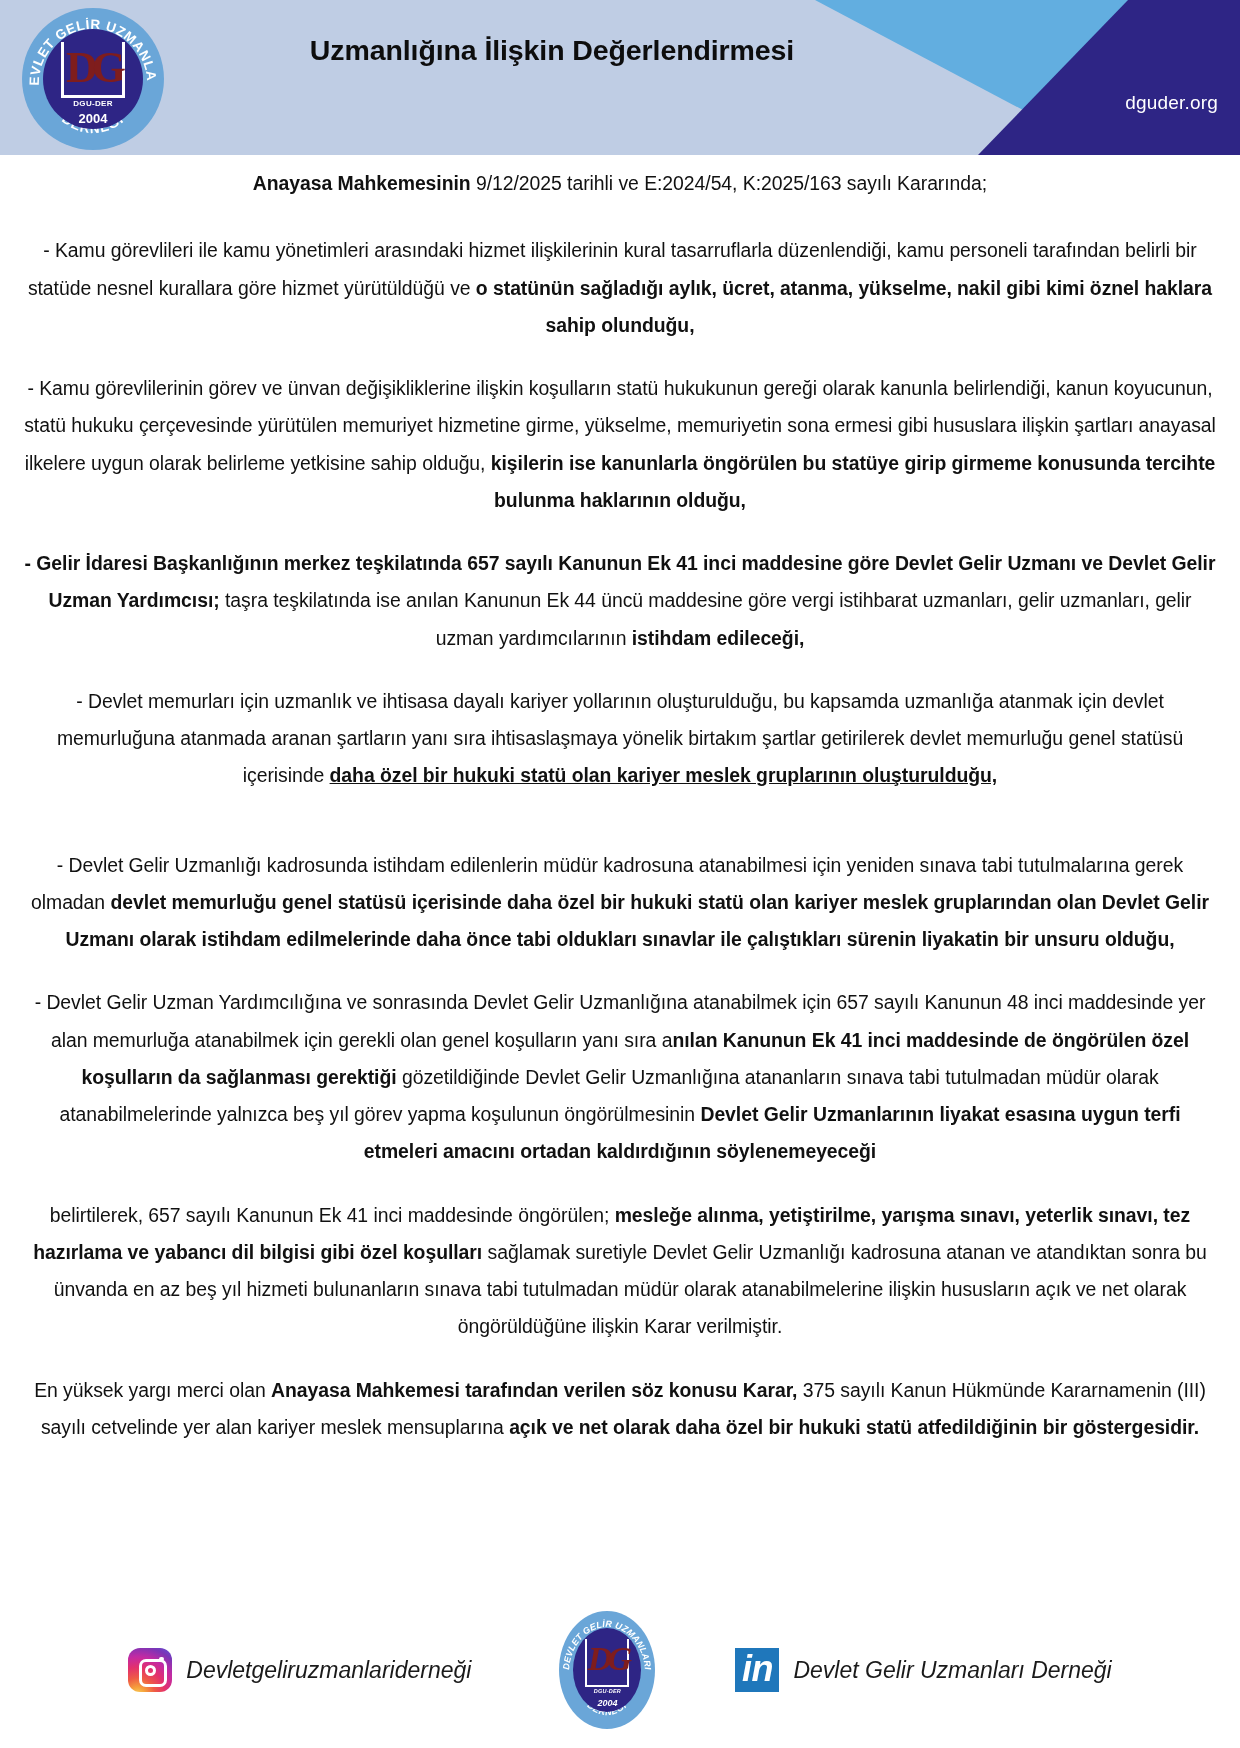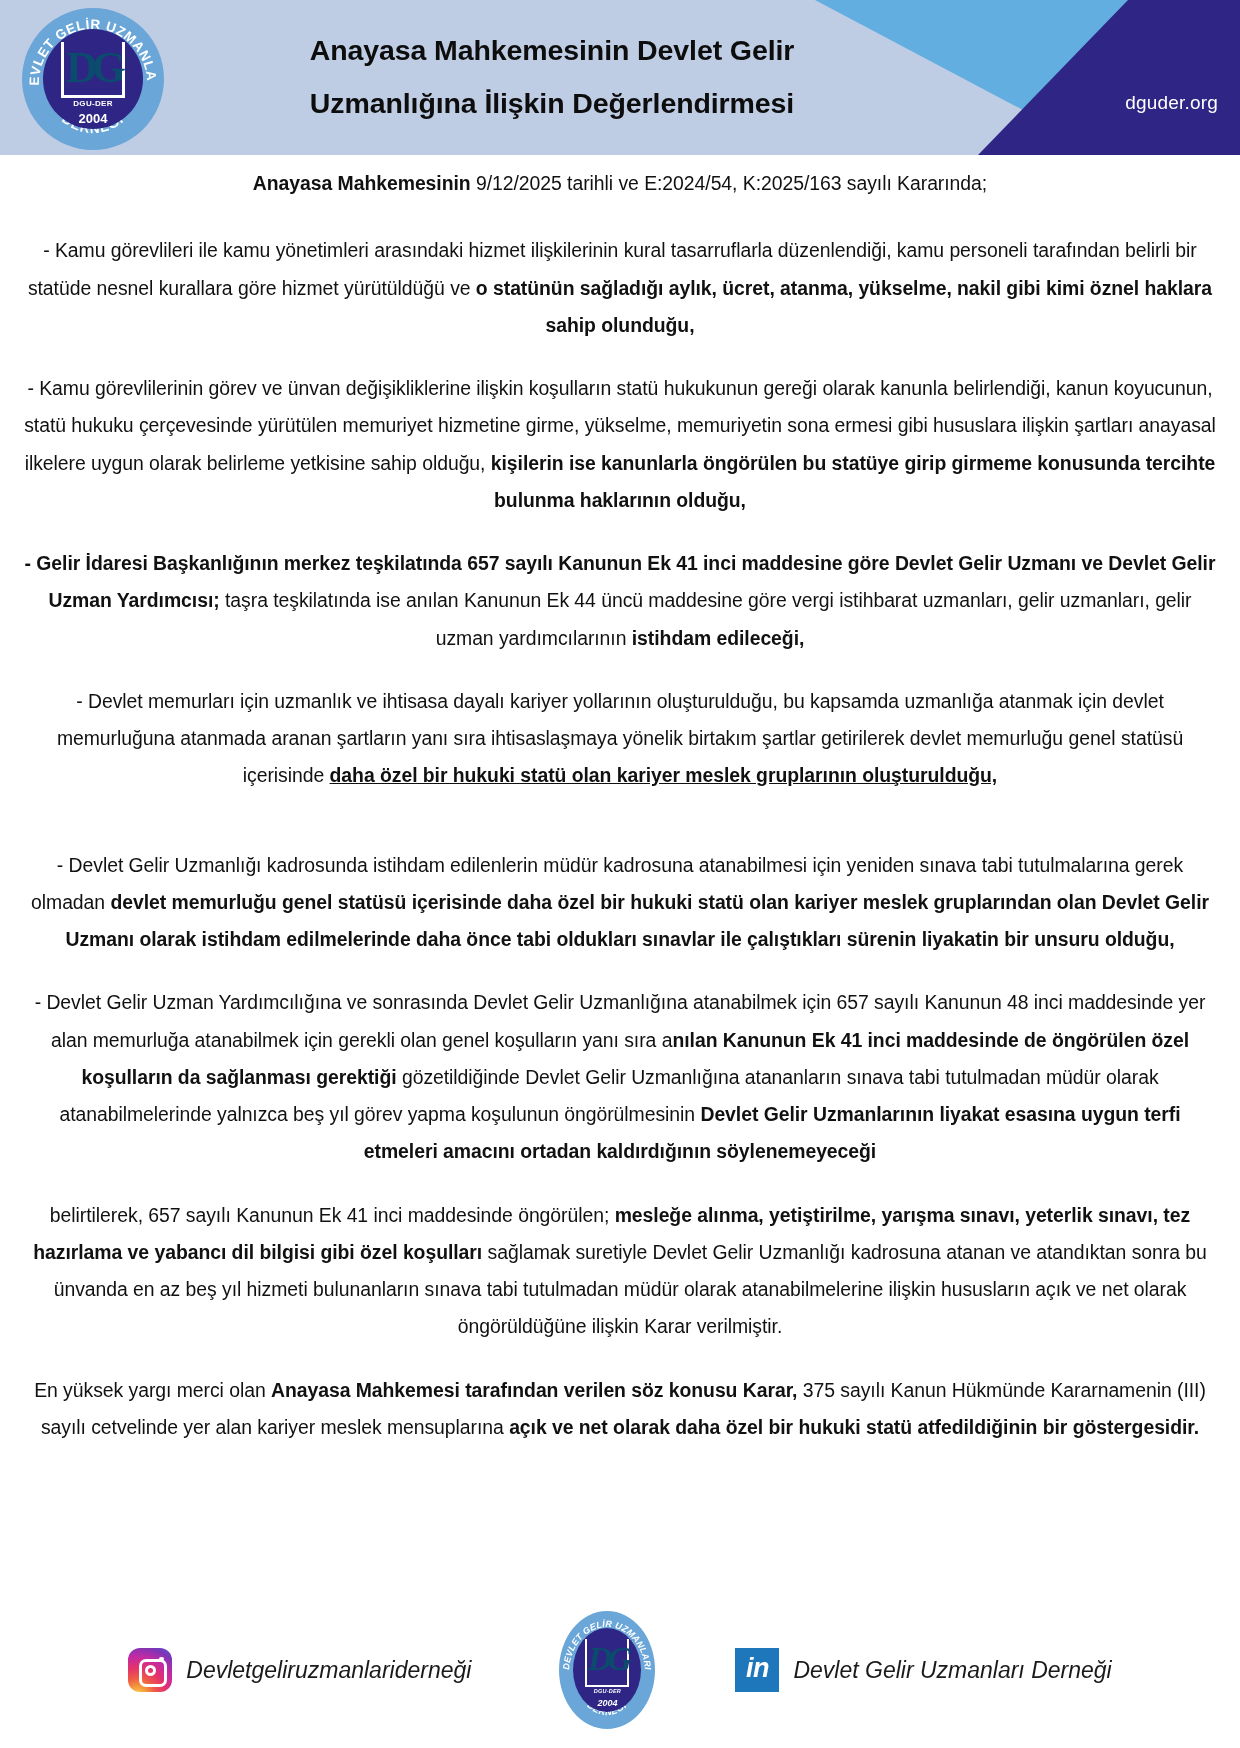--- a/index.html
+++ b/index.html
@@ -93,21 +93,21 @@
     position: absolute;
     left: 50%;
     transform: translateX(-50%);
     border: 3px solid #ffffff;
     border-top: none;
   }
   .seal .mark {
     position:absolute;
     left: 50%;
     transform: translateX(-50%);
-    color:#0c4a6e;
+    color:#7f1d1d;
     font-family: "Liberation Serif", "DejaVu Serif", serif;
     font-weight: bold;
     line-height: 1;
   }
   #header-seal-wrap {
     position: absolute;
     left: 22px;
     top: 8px;
     z-index: 6;
   }
@@ -194,21 +194,21 @@
     width: 44px; height: 44px;
     background: #1f77bb;
     position: relative;
     flex: none;
   }
   .li-icon .li-text {
     position: absolute;
     left: 0; top: 0;
     width: 100%; height: 100%;
     color: #ffffff;
-    font-size: 27px;
+    font-size: 36px;
     font-weight: bold;
     display: flex;
     align-items: center;
     justify-content: center;
     letter-spacing: -0.5px;
     padding-bottom: 3px;
   }
 </style>
 </head>
 <body>
@@ -233,21 +233,20 @@
       </svg>
       <div class="ring-inner" style="left:21px;top:21px;width:100px;height:100px;"></div>
       <div class="dg-box" style="top:34px;width:64px;height:56px;"></div>
       <div class="mark" style="top:38px;font-size:44px;letter-spacing:-6px;">DG</div>
       <div class="mono" style="top:92px;font-size:8px;letter-spacing:.3px;">DGU-DER</div>
       <div class="mono" style="top:104px;font-size:13px;">2004</div>
     </div>
   </div>
 
   <div class="header-title">
-    <span class="ln">Anayasa Mahkemesinin Devlet Gelir</span>
     <span class="ln">Uzmanlığına İlişkin Değerlendirmesi</span>
   </div>
 
   <div class="site-url">dguder.org</div>
 </div>
 
 <div id="content">
 
   <div class="sp-xs"></div>
 

